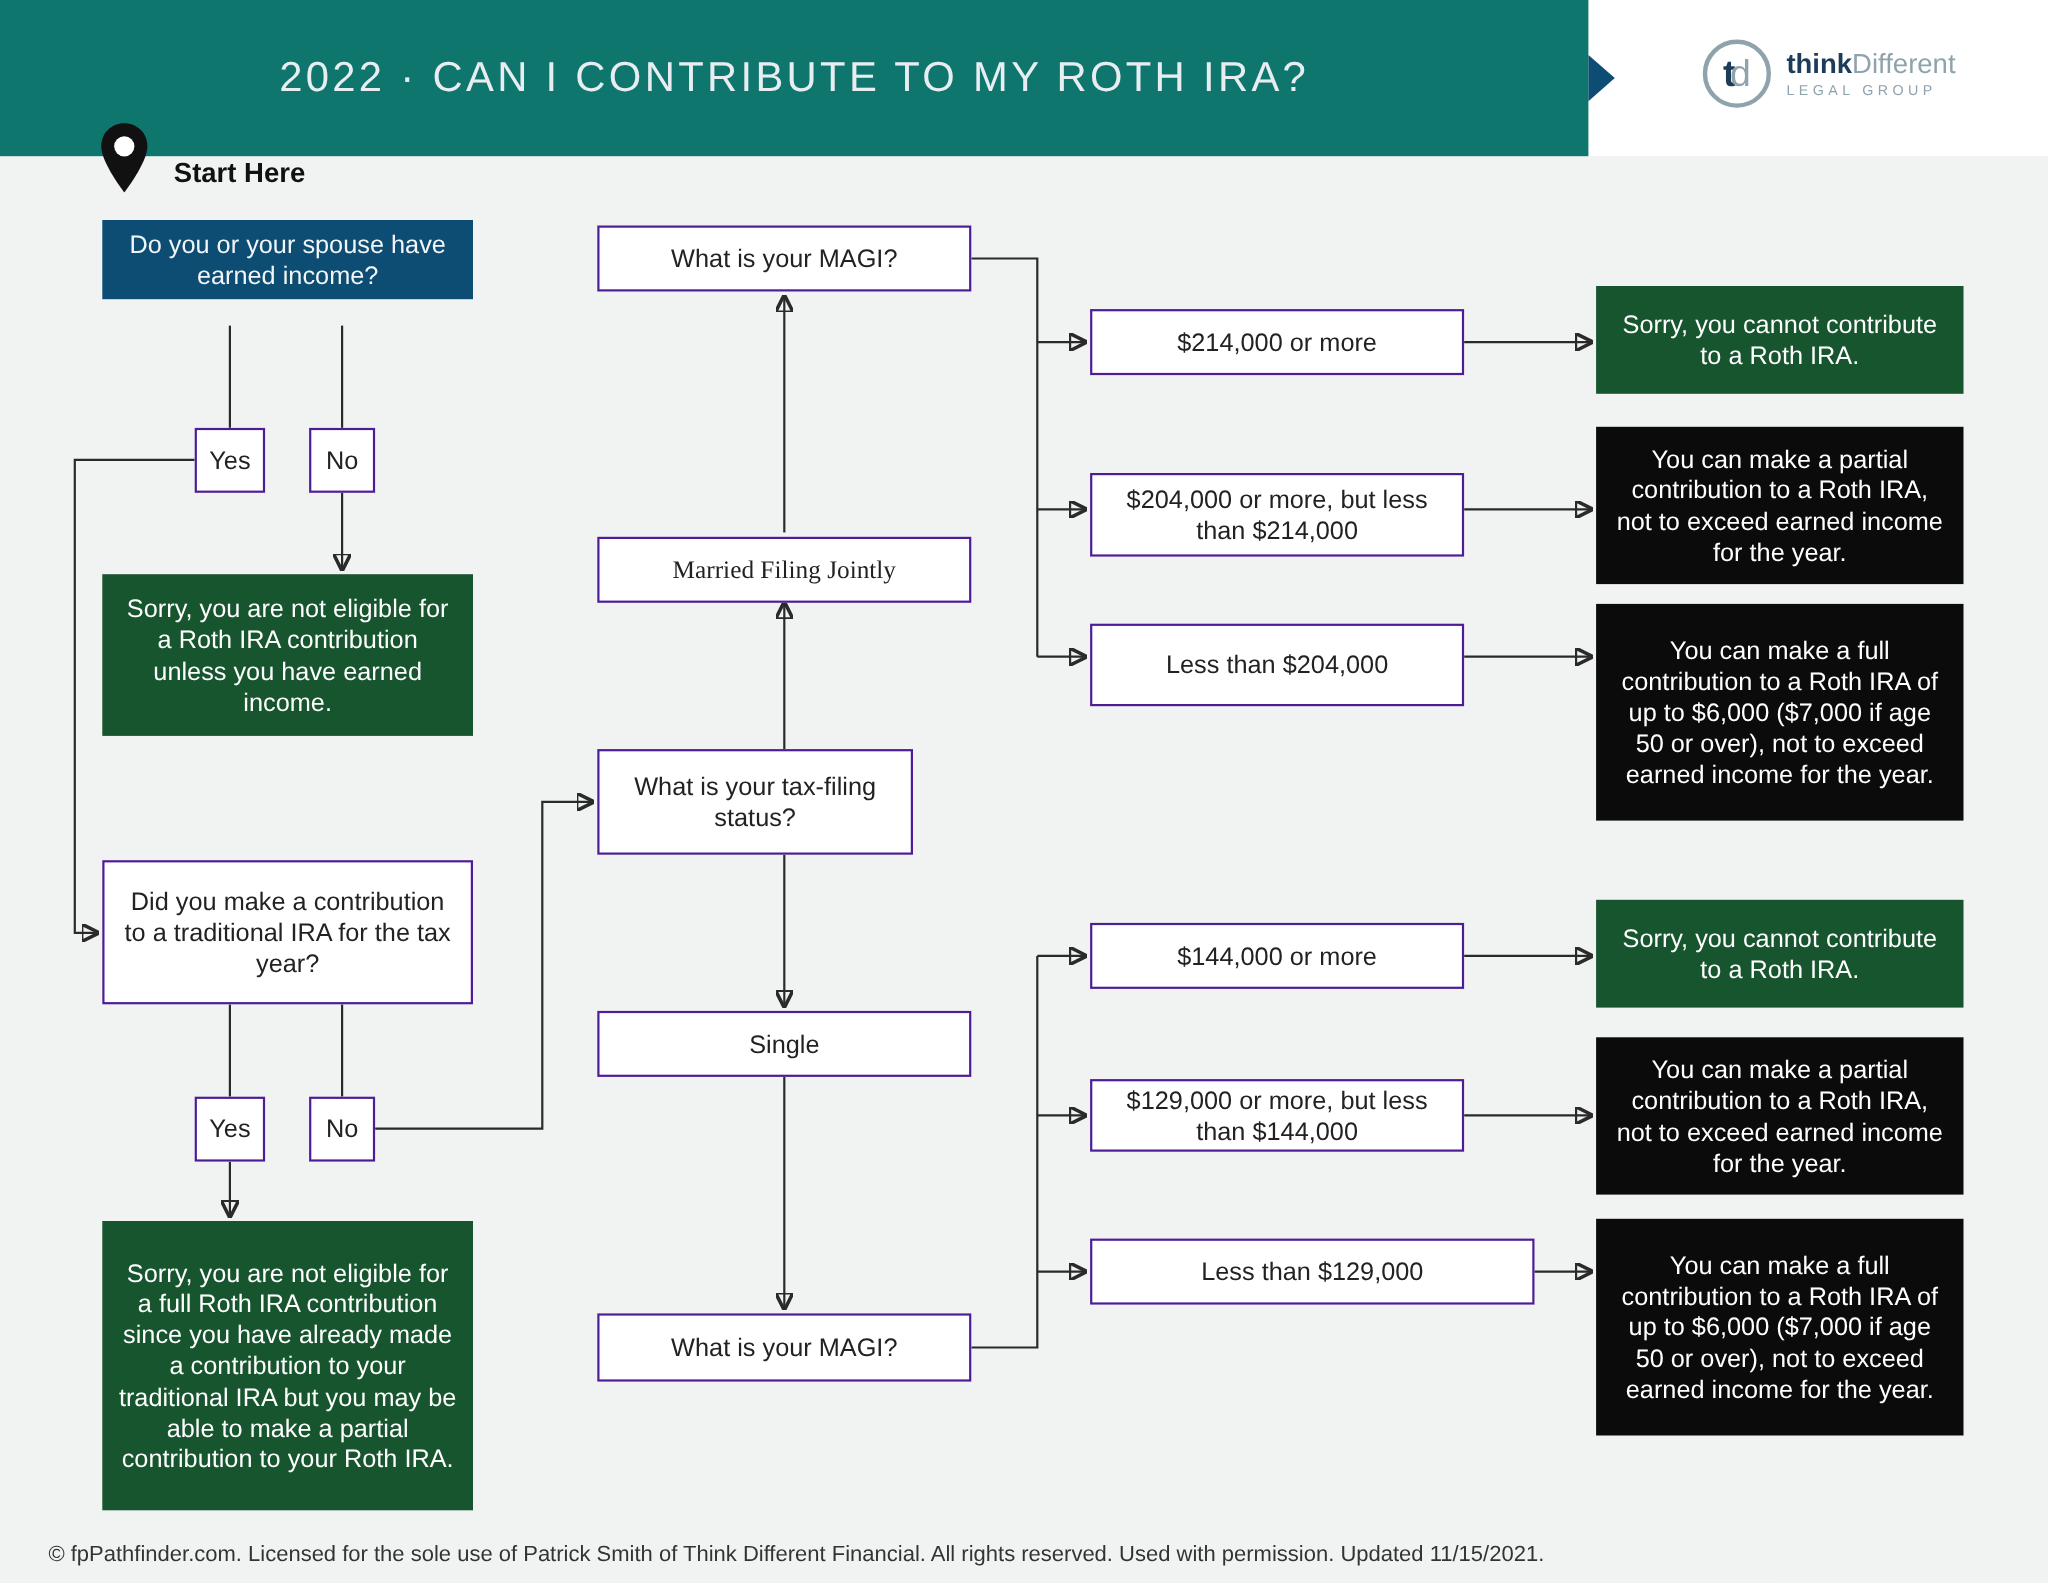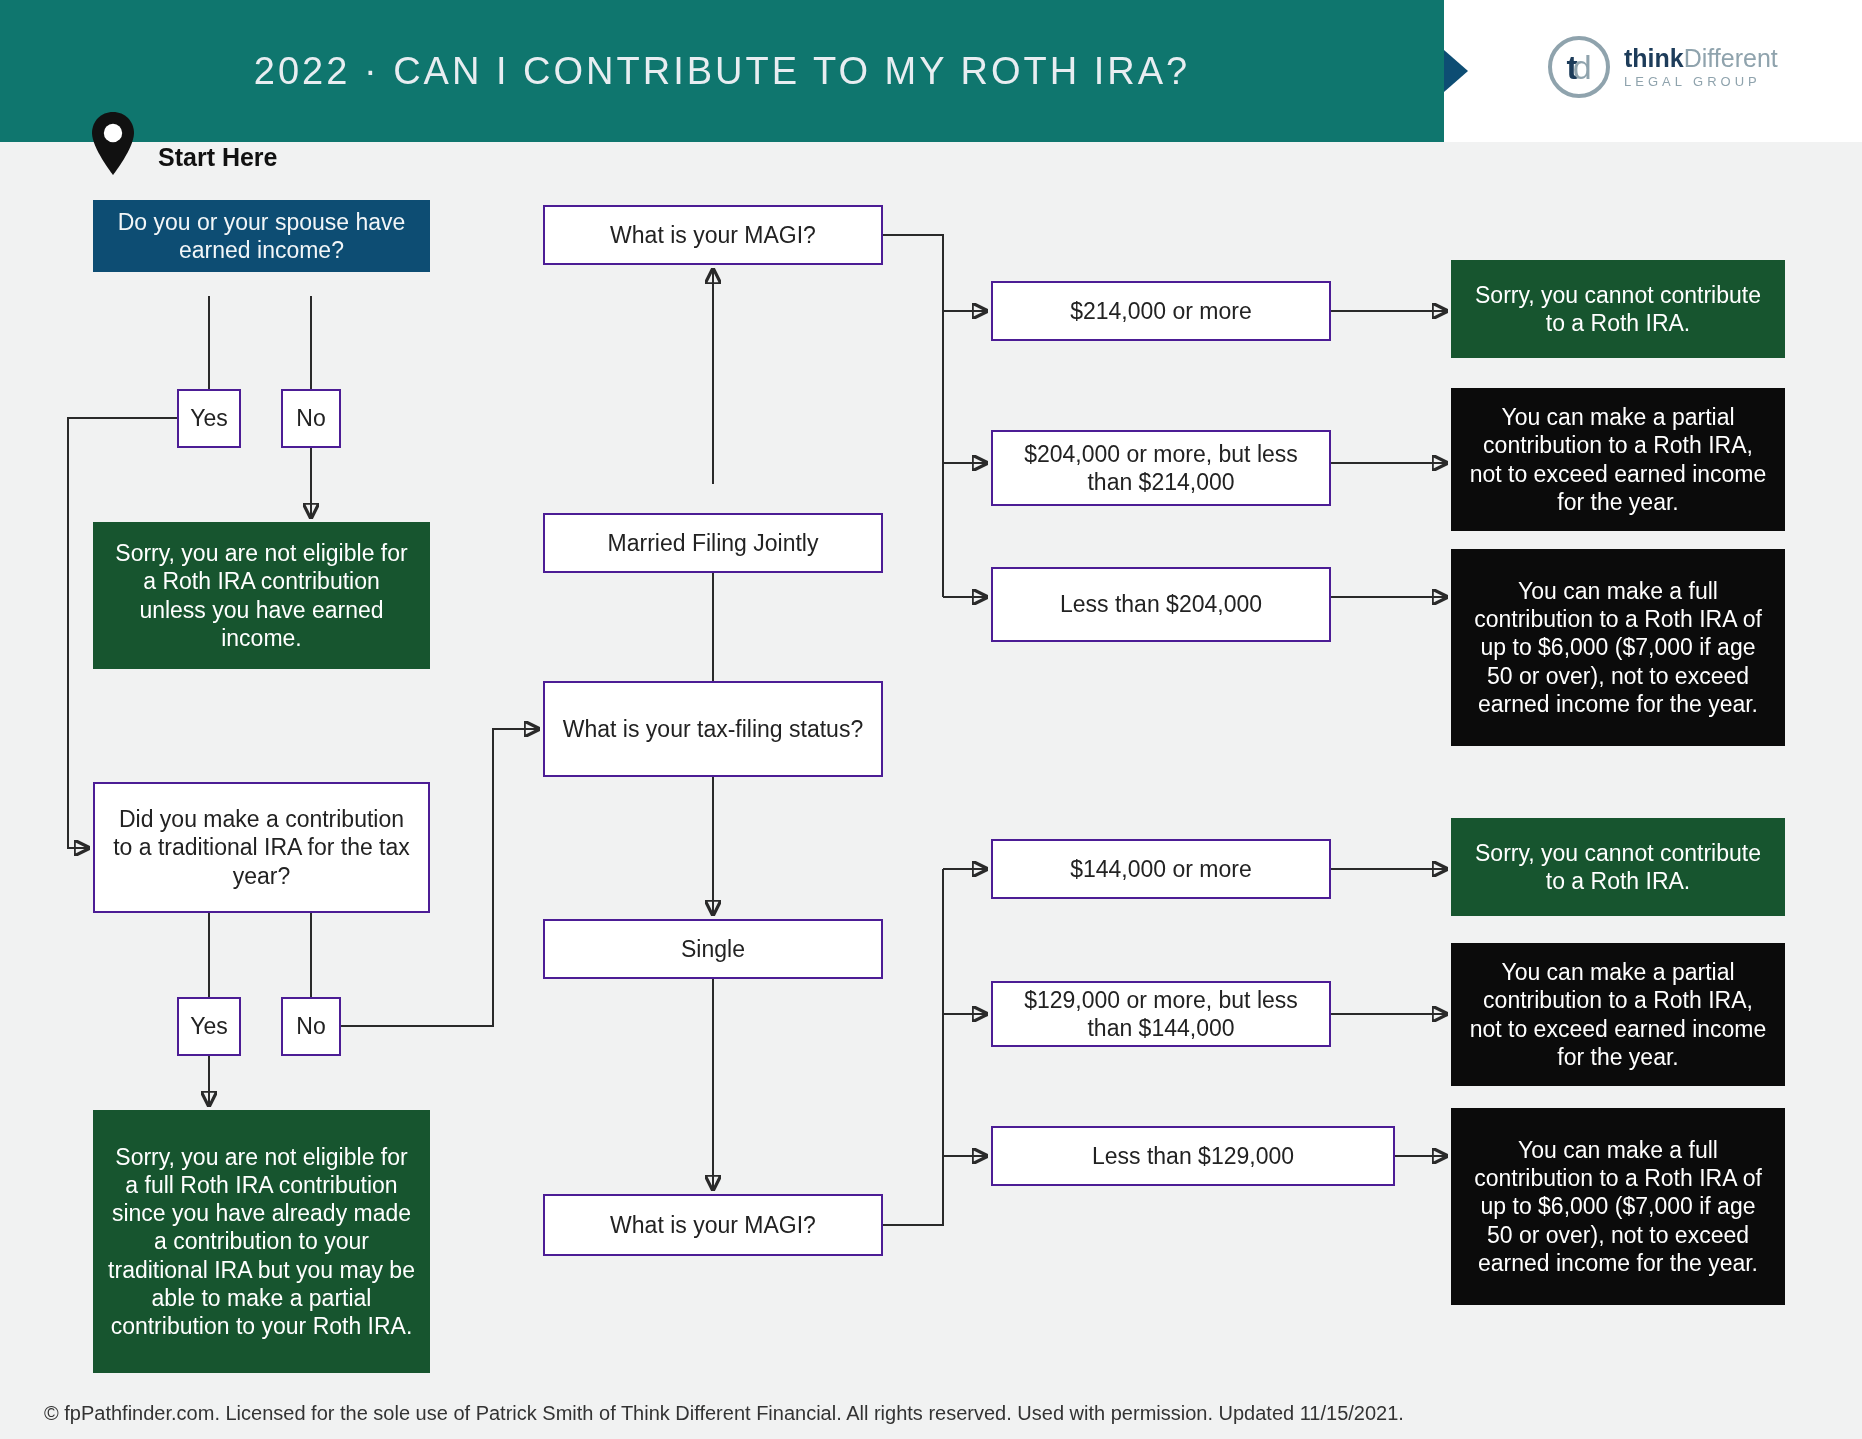--- a/index.html
+++ b/index.html
@@ -39,22 +39,22 @@
   #q-income{left:93px;top:200px;width:337px;height:72px;}
   #yes1{left:177px;top:389px;width:64px;height:59px;}
   #no1{left:281px;top:389px;width:60px;height:59px;}
   #res-no-income{left:93px;top:522px;width:337px;height:147px;}
   #q-trad{left:93px;top:782px;width:337px;height:131px;}
   #yes2{left:177px;top:997px;width:64px;height:59px;}
   #no2{left:281px;top:997px;width:60px;height:59px;}
   #res-trad{left:93px;top:1110px;width:337px;height:263px;}
 
   #q-magi-top{left:543px;top:205px;width:340px;height:60px;}
-  #mfj{left:543px;top:513px;width:340px;height:60px;}
-  #q-filing{left:543px;top:681px;width:340px;height:96px;}
+  #mfj{left:543px;top:488px;width:340px;height:60px;font-family:Liberation Serif, serif;}
+  #q-filing{left:543px;top:681px;width:287px;height:96px;}
   #single{left:543px;top:919px;width:340px;height:60px;}
   #q-magi-bottom{left:543px;top:1194px;width:340px;height:62px;}
 
   #opt-214{left:991px;top:281px;width:340px;height:60px;}
   #opt-204{left:991px;top:430px;width:340px;height:76px;}
   #opt-lt204{left:991px;top:567px;width:340px;height:75px;}
   #opt-144{left:991px;top:839px;width:340px;height:60px;}
   #opt-129{left:991px;top:981px;width:340px;height:66px;}
   #opt-lt129{left:991px;top:1126px;width:404px;height:60px;}
 

